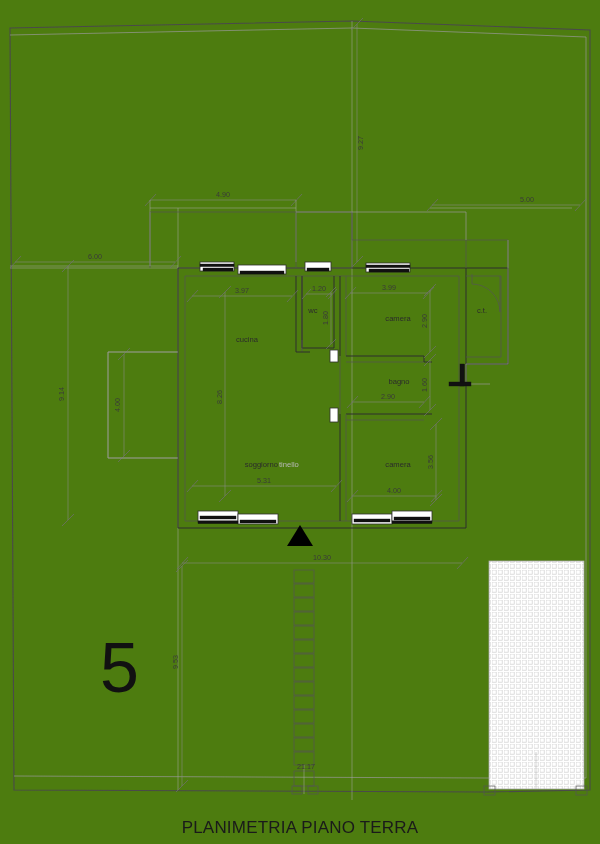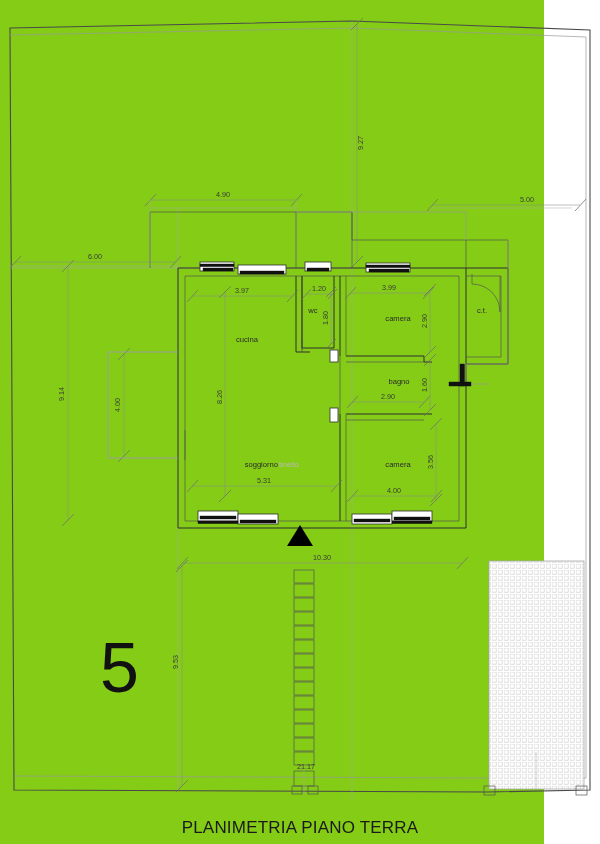--- a/index.html
+++ b/index.html
@@ -1,17 +1,17 @@
 <!DOCTYPE html>
 <html><head>
 <meta charset="utf-8">
 <style>
   html,body{margin:0;padding:0;background:#ffffff;}
   body{width:600px;height:844px;font-family:"Liberation Sans",sans-serif;overflow:hidden;}
-  #stage{position:relative;width:544px;height:844px;background:#84cc16;}
+  #stage{position:relative;width:600px;height:844px;background:#4d7c0f;}
   svg{display:block;}
   .dimtext{font-family:"Liberation Sans",sans-serif;font-size:7.2px;fill:#3a3a3a;}
   .roomtext{font-family:"Liberation Sans",sans-serif;font-size:7.6px;fill:#2b2b2b;}
   .roomtext-faint{font-family:"Liberation Sans",sans-serif;font-size:7.6px;fill:#b9b9b9;}
   .bignum{font-family:"Liberation Sans",sans-serif;font-size:70px;fill:#111;}
   .title{font-family:"Liberation Sans",sans-serif;font-size:17px;fill:#1a1a1a;letter-spacing:0.2px;}
   .lot{fill:none;stroke:#4a4a4a;stroke-width:1.1;}
   .lotthin{fill:none;stroke:#9a9a9a;stroke-width:0.7;}
   .dimline{stroke:#8d8d8d;stroke-width:0.55;fill:none;}
   .extline{stroke:#a8a8a8;stroke-width:0.5;fill:none;}

